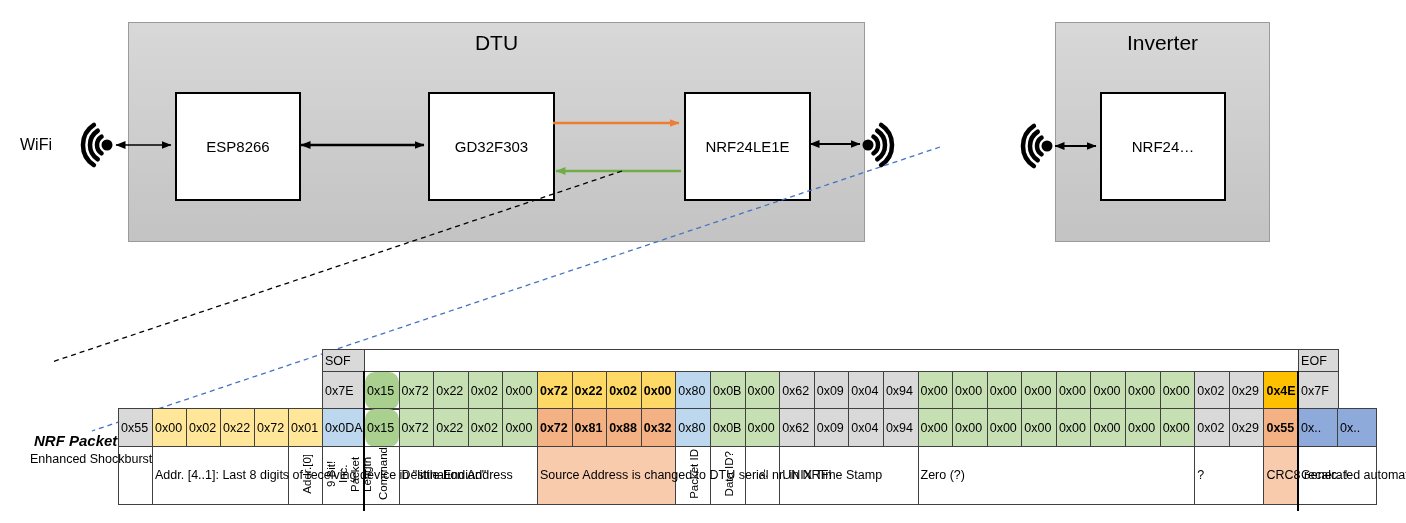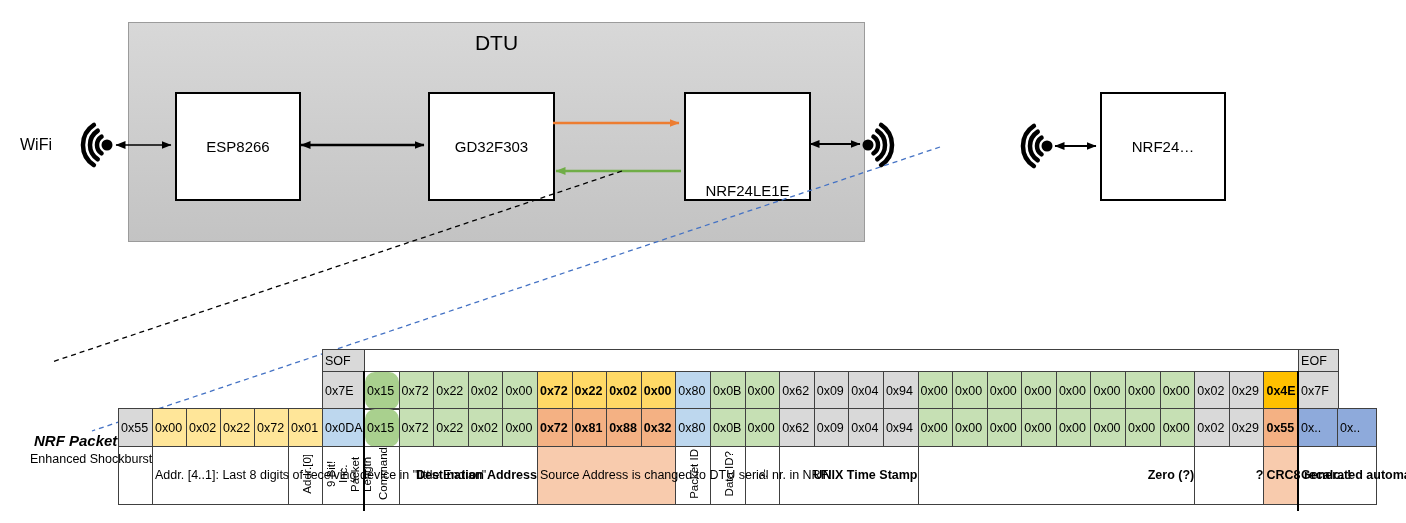--- a/index.html
+++ b/index.html
@@ -23,45 +23,48 @@
   tr.hrow{height:22px;} tr.brow{height:38px;} tr.arow{height:58px;}
   td.spacer{border:none;background:transparent;}
   td.ctr{text-align:center;padding:0;}
   td.b{font-weight:bold;}
   .c-gray{background:#D9D9D9;} .c-green{background:#C6E0B4;} .c-dgreen{background:#A9D08E;border-radius:10px;}
   .c-gold{background:#FFD966;} .c-goldl{background:#FFE699;} .c-goldh{background:#FFD966;}
   .c-blue{background:#BDD7EE;} .c-salmon{background:#F4B183;} .c-lsalmon{background:#F8CBAD;}
   .c-crc{background:#8EAADB;} .c-amber{background:#FFC000;} .c-light{background:#F2F2F2;}
   td.ann{border:1px solid #000;white-space:pre-line;}
   td.a-left{text-align:left;padding:2px 4px;font-size:12px;line-height:1.3;}
-  td.a-center{text-align:right;font-size:12.5px;padding:0;line-height:1.3;font-weight:bold;}
+  td.a-center{text-align:left;font-size:12.5px;padding:0;line-height:1.3;}
   td.a-vert{text-align:center;vertical-align:middle;padding:0;}
   td.a-vert > span{writing-mode:vertical-rl;transform:rotate(180deg);display:inline-block;
                    font-size:11.5px;line-height:12px;max-height:54px;white-space:pre-line;}
   td.a-empty{border:none;background:transparent;}
   .thick-line{position:absolute;width:2px;background:#000;z-index:6;}
 </style>
 </head>
 <body>
 
 <div id="stage">
 
   <div class="big-box" style="left:128px;top:22px;width:735px;height:218px;">
     <div class="big-title">DTU</div>
   </div>
   <div class="comp-box" style="left:175px;top:92px;width:122px;height:105px;">
     <span>ESP8266</span>
   </div>
   <div class="comp-box" style="left:428px;top:92px;width:123px;height:105px;">
     <span>GD32F303</span>
   </div>
-  <div class="comp-box" style="left:684px;top:92px;width:123px;height:105px;align-items:flex-end;">
+  <div class="comp-box" style="left:684px;top:92px;width:123px;height:105px;">
     <span>NRF24LE1E</span>
   </div>
 
+  <div class="big-box" style="left:1055px;top:22px;width:213px;height:218px;">
+    <div class="big-title">Inverter</div>
+  </div>
   <div class="comp-box" style="left:1100px;top:92px;width:122px;height:105px;">
     <span>NRF24…</span>
   </div>
 
   <div class="free-label" id="wifi-label">WiFi</div>
 
   <svg id="overlay-svg" width="1406" height="523">
     <defs>
       <marker id="ah-e" markerUnits="userSpaceOnUse" markerWidth="11" markerHeight="10" refX="9.5" refY="4" orient="auto">
         <path d="M0,0 L10,4 L0,8 z" fill="#000"></path>

